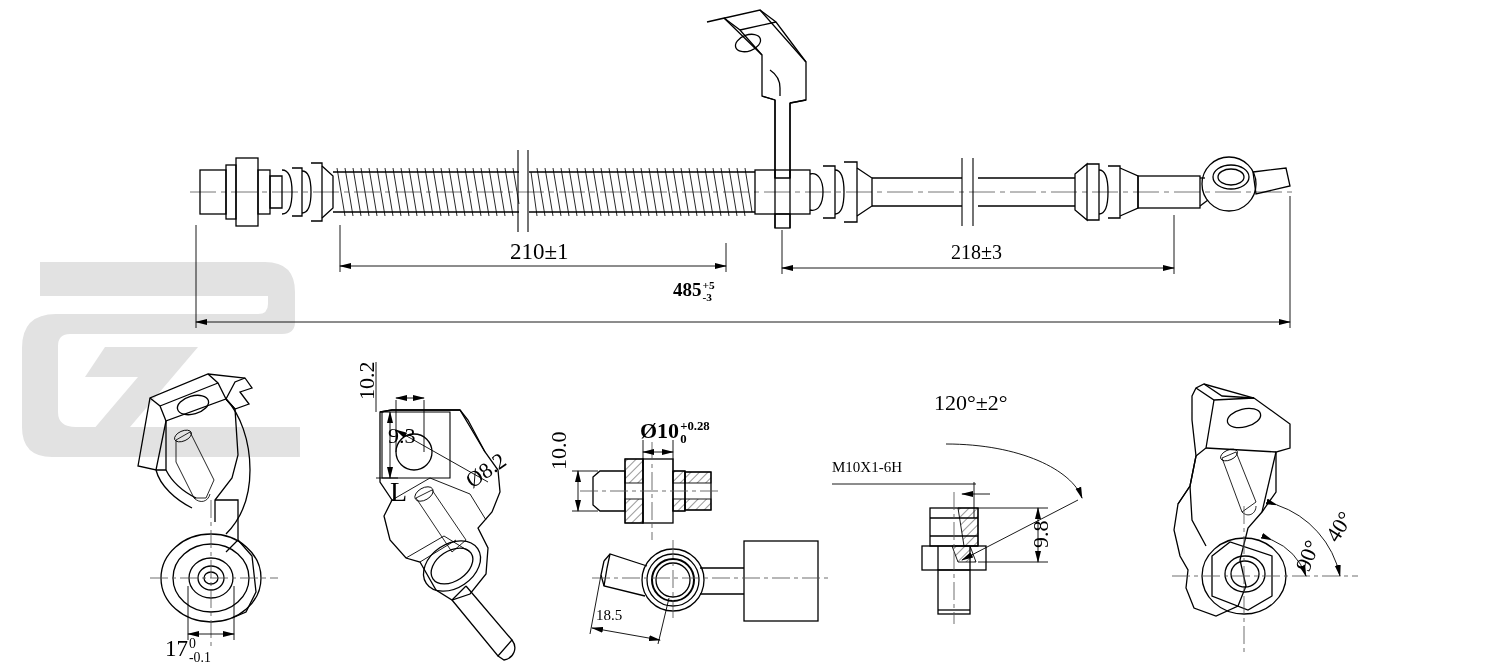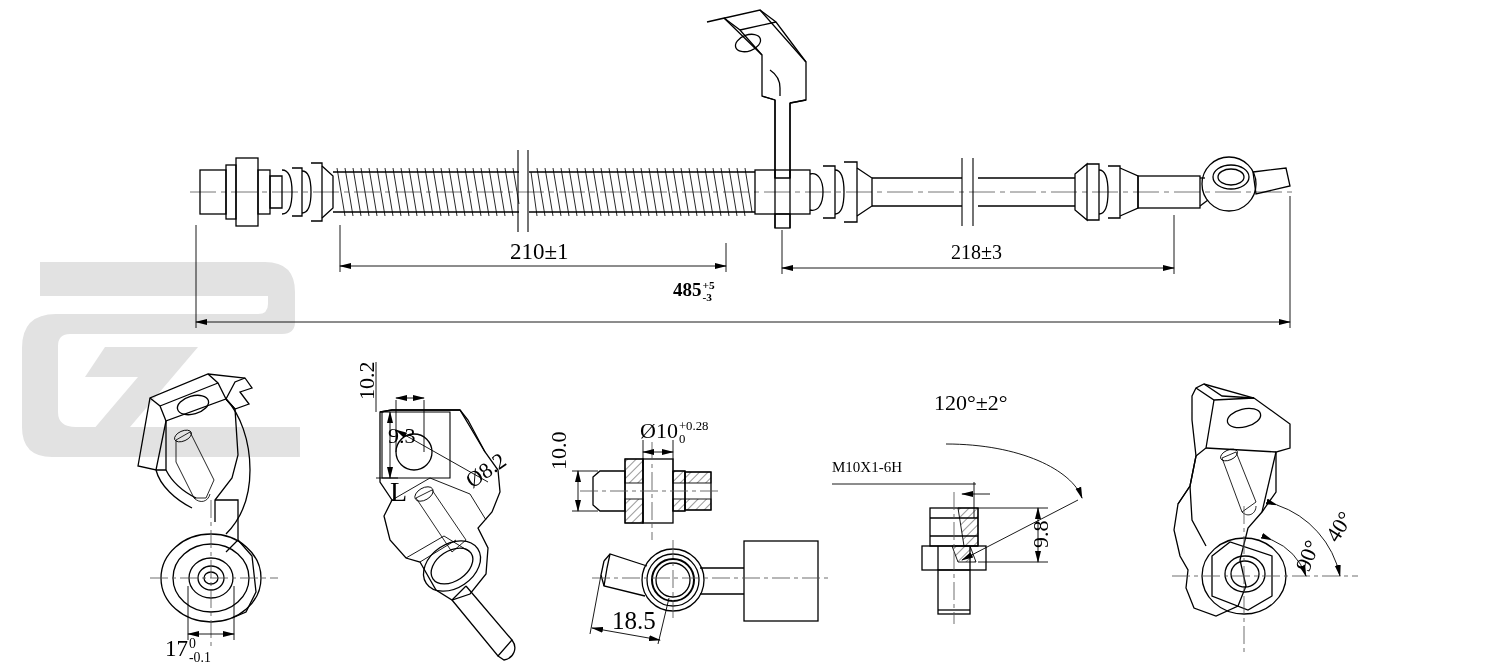--- a/index.html
+++ b/index.html
@@ -458,28 +458,28 @@
   <div class="lbl rot90" style="left:356px;top:400px;font-size:22px;">10.2</div>
 
   <div class="lbl" style="left:388px;top:377px;font-size:22px;margin-top:48px;">9.3</div>
 
   <div class="lbl rot-d" style="left:462px;top:474px;font-size:22px;">Ø8.2</div>
 
   <div class="lbl" style="left:390px;top:478px;font-size:28px;">L</div>
 
   <div class="lbl rot90" style="left:548px;top:470px;font-size:22px;">10.0</div>
 
-  <div class="lbl" style="left:640px;top:420px;font-size:22px;">
+  <div class="lbl" style="left:640px;top:420px;font-size:22px;font-weight:bold;">
     <span>Ø10</span><span style="display:inline-block;vertical-align:middle;font-size:0.58em;line-height:1.0;text-align:left;margin-left:1px;">
       <span style="display:block;text-align:center;">+0.28</span>
       <span style="display:block;">0</span>
     </span>
   </div>
 
-  <div class="lbl" style="left:612px;top:608px;font-size:25px;">18.5</div>
+  <div class="lbl" style="left:596px;top:608px;font-size:15px;">18.5</div>
 
   <div class="lbl" style="left:832px;top:460px;font-size:15px;">M10X1-6H</div>
 
   <div class="lbl" style="left:934px;top:392px;font-size:22px;">120°±2°</div>
 
   <div class="lbl rot90" style="left:1030px;top:548px;font-size:22px;">9.8</div>
 
   <div class="lbl rot-b" style="left:1322px;top:534px;font-size:22px;">40°</div>
 
   <div class="lbl rot-c" style="left:1292px;top:566px;font-size:22px;">90°</div>

